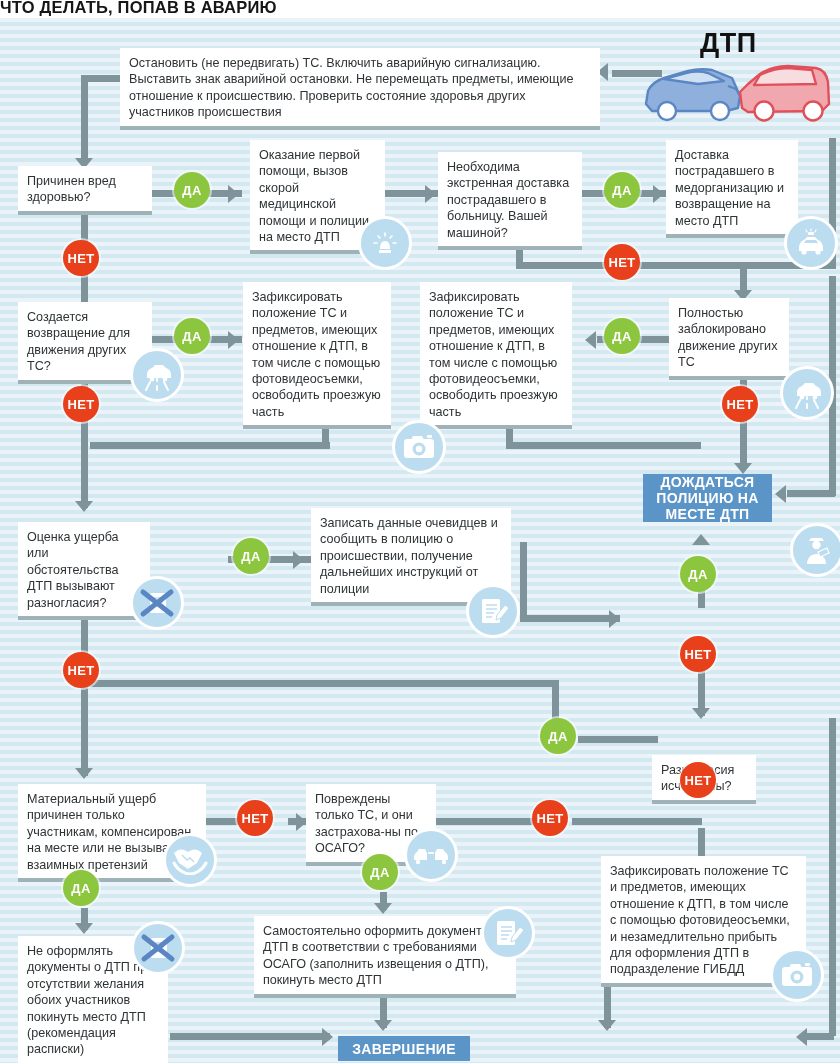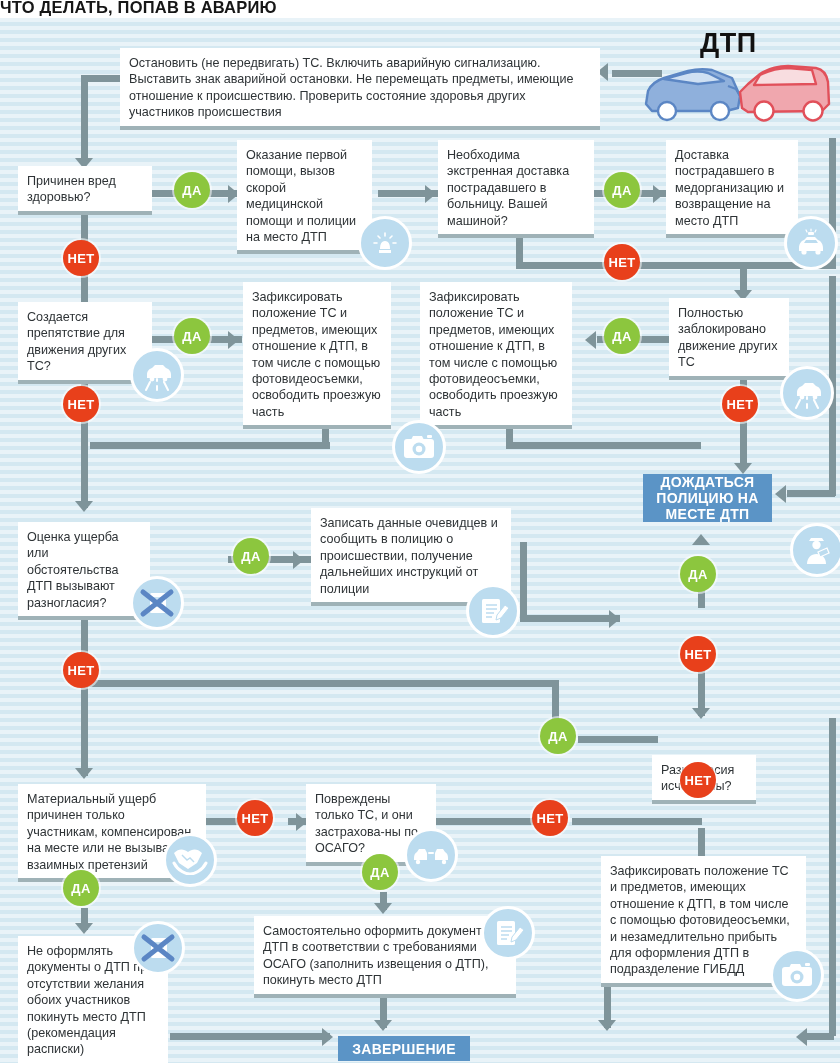--- a/index.html
+++ b/index.html
@@ -208,27 +208,27 @@
     <div class="arw arw-d" style="left:598px;top:1002px;"></div>
 
     <div class="ln lnv" style="left:829px;top:700px;height:318px;"></div>
     <div class="ln lnh" style="left:806px;top:1015px;width:28px;"></div>
     <div class="arw arw-l" style="left:796px;top:1010px;"></div>
 
     <div class="box" style="left:120px;top:30px;width:480px;">Остановить (не передвигать) ТС. Включить аварийную сигнализацию. Выставить знак аварийной остановки. Не перемещать предметы, имеющие отношение к происшествию. Проверить состояние здоровья других участников происшествия</div>
 
     <div class="box" style="left:18px;top:148px;width:134px;">Причинен вред здоровью?</div>
 
-    <div class="box" style="left:237px;top:122px;width:135px;">Оказание первой помощи, вызов скорой медицинской помощи и полиции на место ДТП</div>
-
-    <div class="box" style="left:438px;top:122px;width:156px;">Необходима экстренная доставка пострадавшего в больницу. Вашей машиной?</div>
+    <div class="box" style="left:250px;top:122px;width:135px;">Оказание первой помощи, вызов скорой медицинской помощи и полиции на место ДТП</div>
+
+    <div class="box" style="left:438px;top:134px;width:144px;">Необходима экстренная доставка пострадавшего в больницу. Вашей машиной?</div>
 
     <div class="box" style="left:666px;top:122px;width:132px;">Доставка пострадавшего в медорганизацию и возвращение на место ДТП</div>
 
-    <div class="box" style="left:18px;top:284px;width:134px;">Создается препятствие для движения других ТС?</div>
+    <div class="box" style="left:18px;top:284px;width:134px;">Создается возвращение для движения других ТС?</div>
 
     <div class="box" style="left:243px;top:264px;width:148px;">Зафиксировать положение ТС и предметов, имеющих отношение к ДТП, в том числе с помощью фотовидеосъемки, освободить проезжую часть</div>
 
     <div class="box" style="left:420px;top:264px;width:152px;">Зафиксировать положение ТС и предметов, имеющих отношение к ДТП, в том числе с помощью фотовидеосъемки, освободить проезжую часть</div>
 
     <div class="box" style="left:669px;top:280px;width:120px;">Полностью заблокировано движение других ТС</div>
 
     <div class="bluebar" style="left:643px;top:456px;width:129px;height:48px;">ДОЖДАТЬСЯ ПОЛИЦИЮ НА МЕСТЕ ДТП</div>
 
     <div class="box" style="left:18px;top:504px;width:132px;">Оценка ущерба или обстоятельства ДТП вызывают разногласия?</div>

